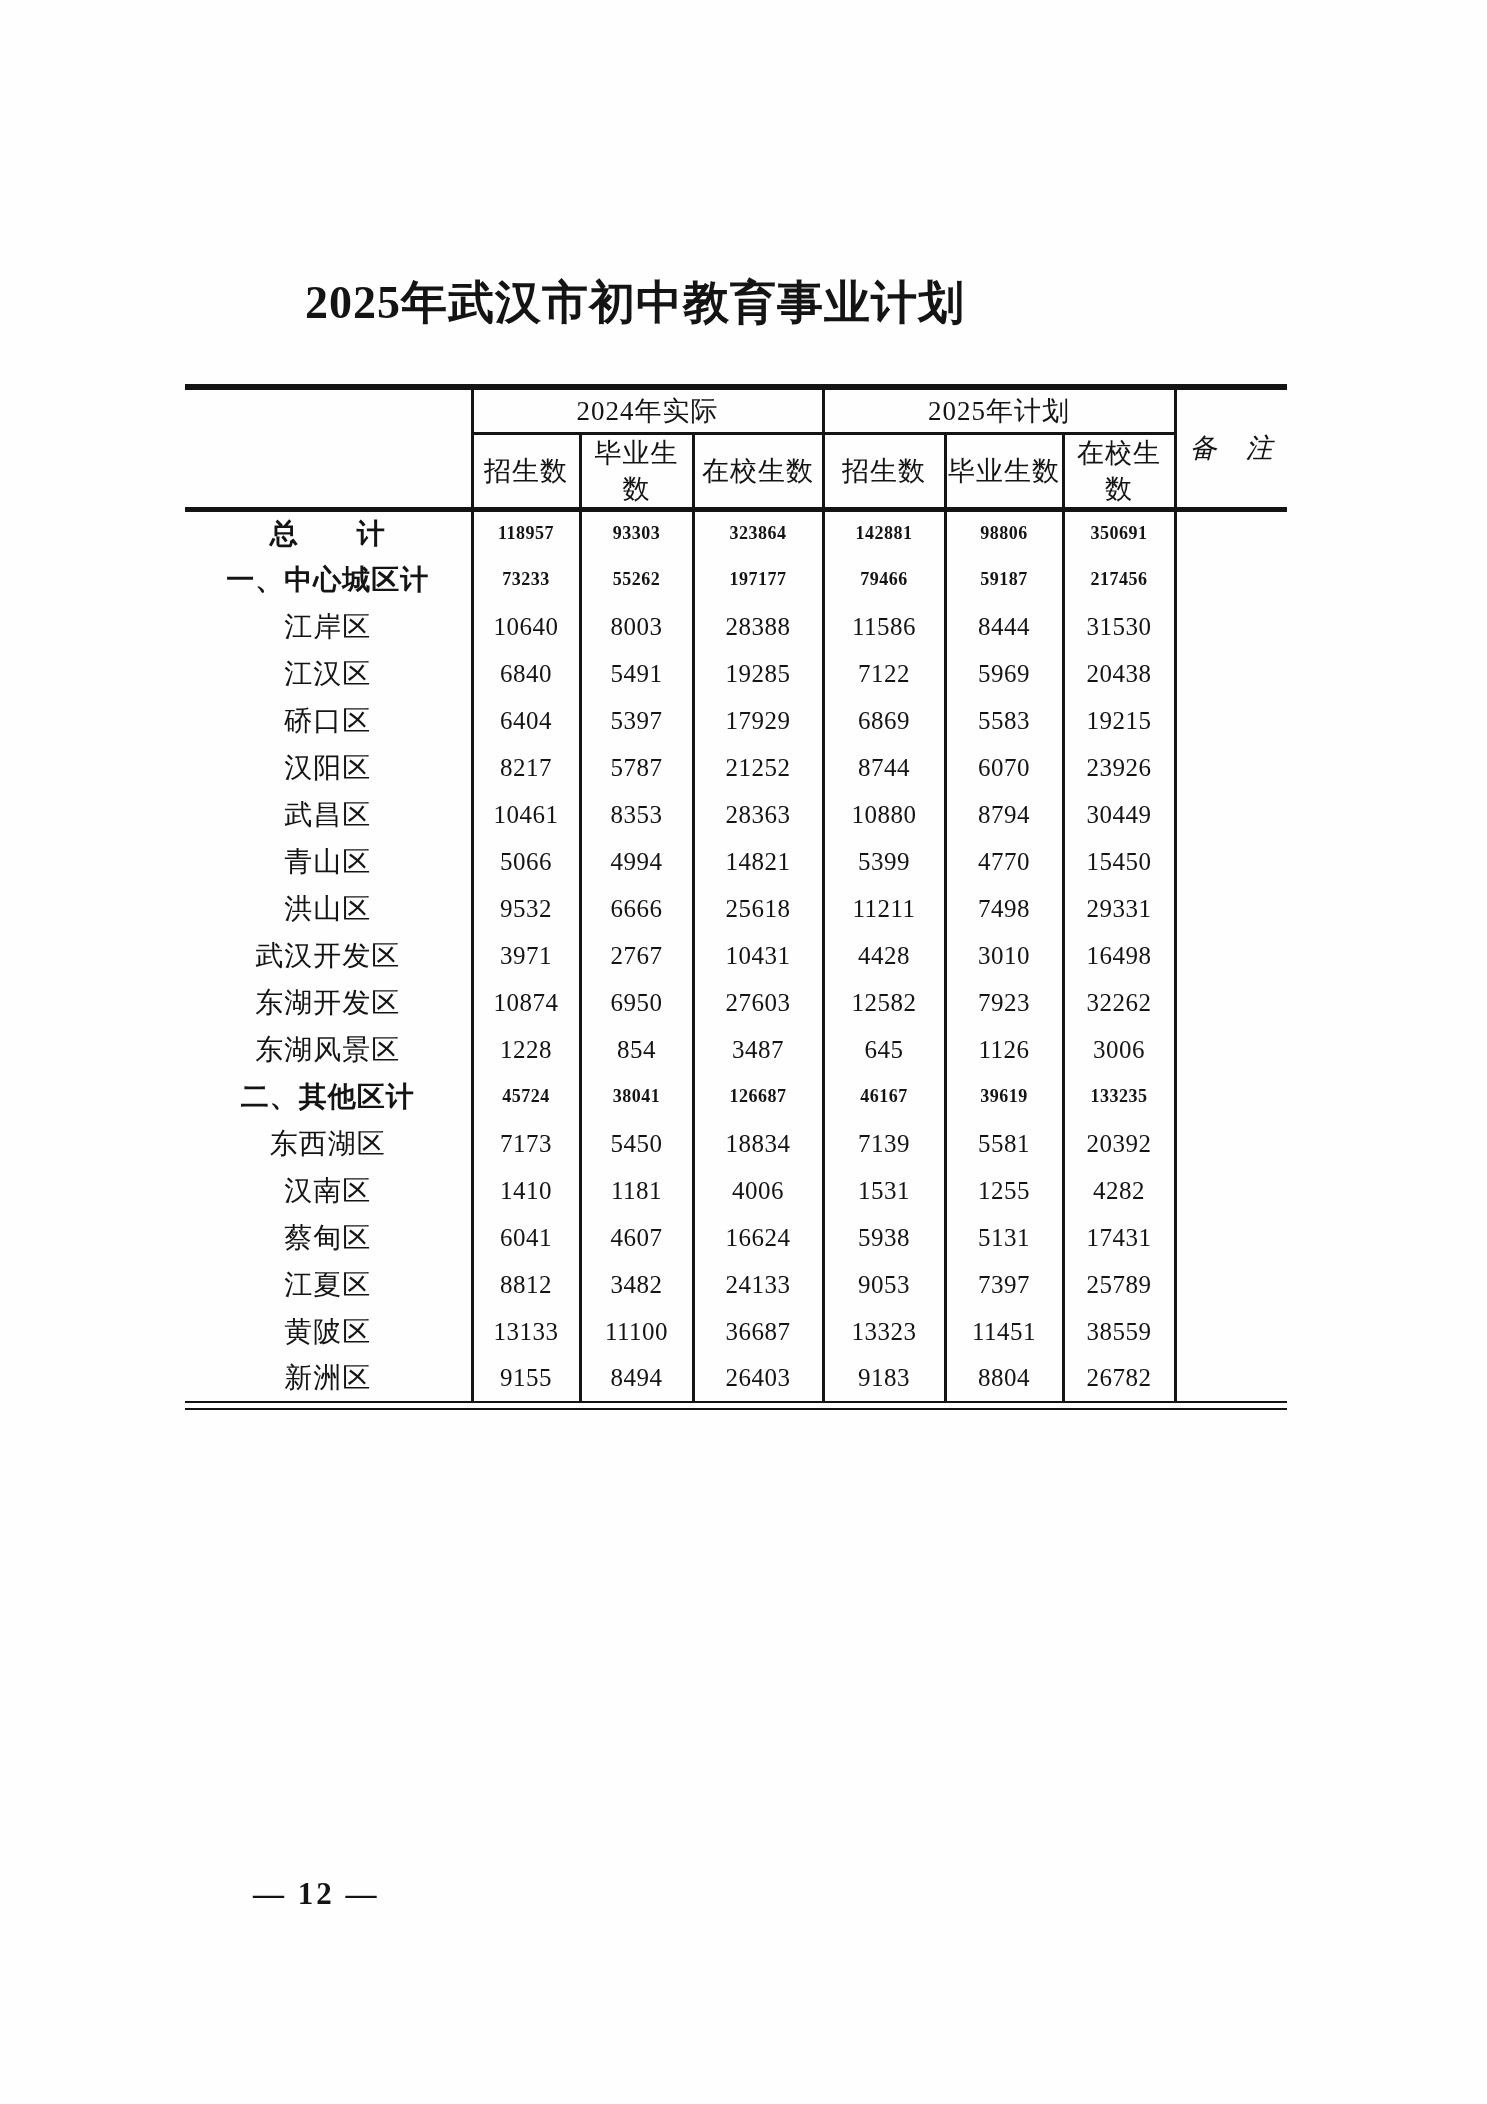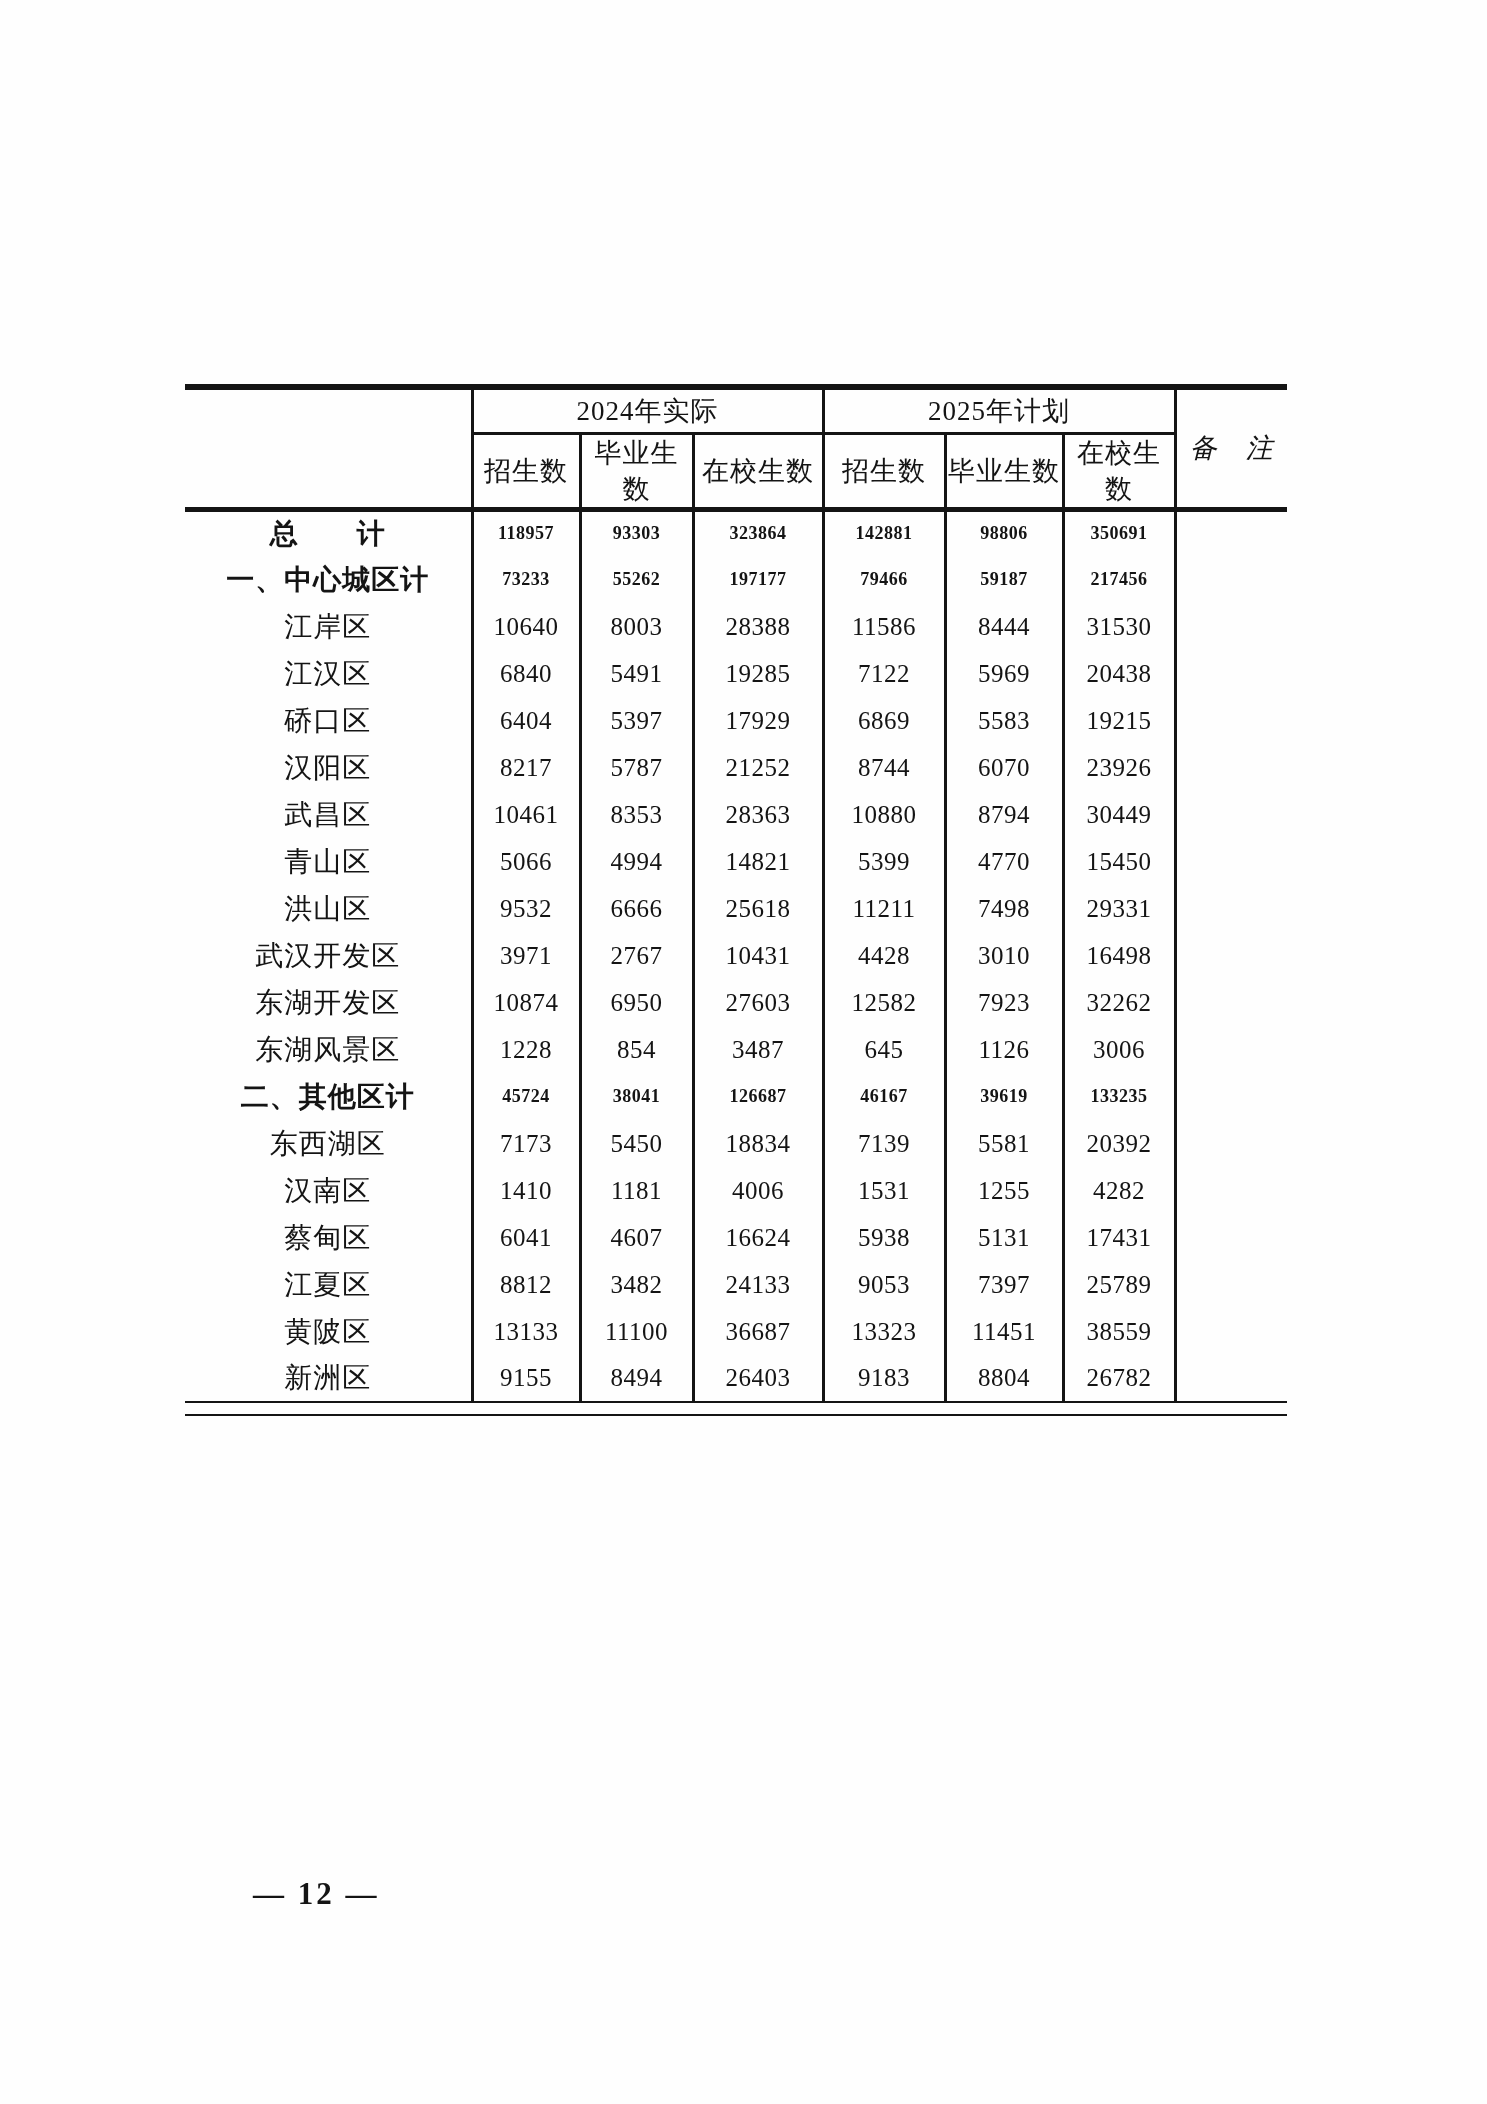--- a/index.html
+++ b/index.html
@@ -17,21 +17,21 @@
     font-size:46px;
     font-weight:bold;
     letter-spacing:1px;
     white-space:nowrap;
   }
   .tbl-wrap {
     position:absolute;
     left:185px; top:384px;
     width:1102px;
     border-bottom:2px solid #141414;  
-    padding-bottom:11px;
+    padding-bottom:5px;
   }
   table.plan {
     border-collapse:collapse;
     table-layout:fixed;
     width:100%;
     border-top:6px solid #141414;      
     border-bottom:2px solid #141414;   
   }
   th, td { padding:0; margin:0; text-align:center; vertical-align:middle; font-weight:normal; }
   .vline { border-left:3px solid #141414; }
@@ -53,20 +53,21 @@
     letter-spacing:3px;
     white-space:nowrap;
     font-weight:bold;
   }
 </style>
 </head>
 <body>
 
 <div class="page">
 
+  <div class="title">2025年武汉市初中教育事业计划</div>
 
   <div class="tbl-wrap">
     <table class="plan">
       <colgroup>
         <col style="width:287px">
         <col style="width:108px">
         <col style="width:113px">
         <col style="width:130px">
         <col style="width:122px">
         <col style="width:118px">

